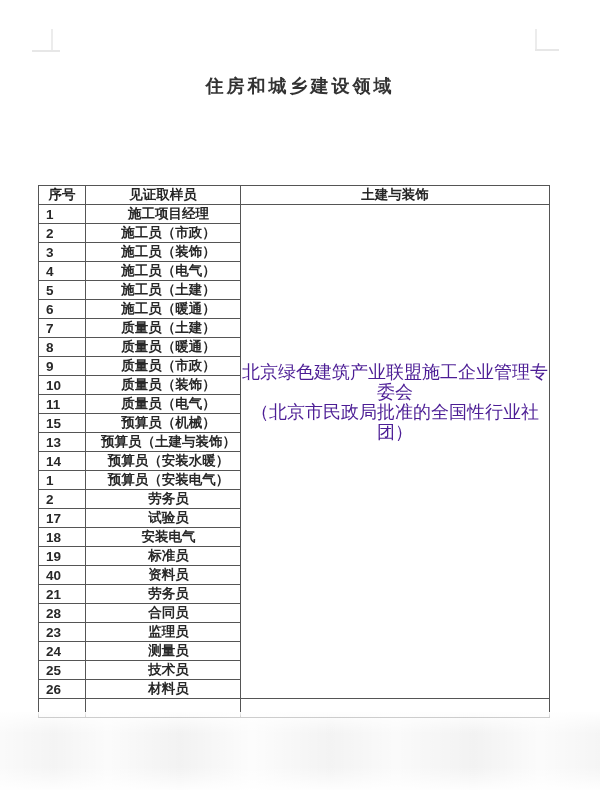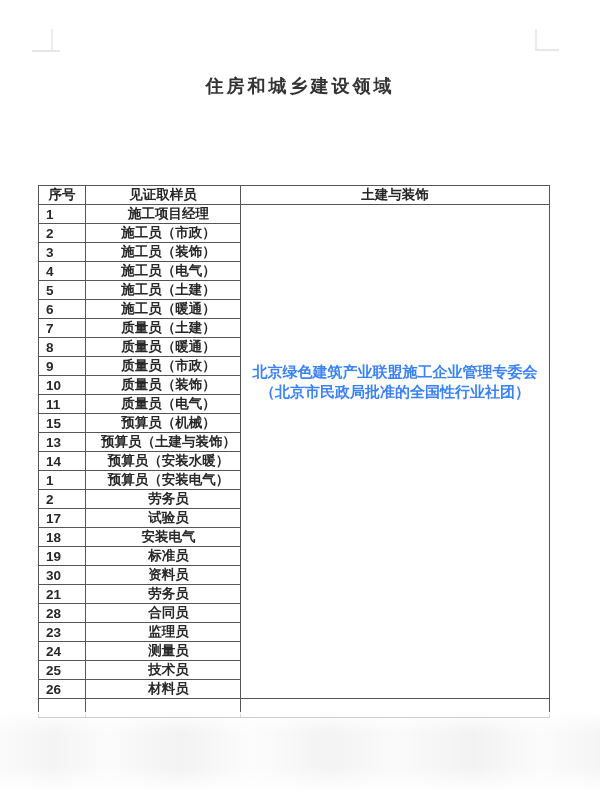--- a/index.html
+++ b/index.html
@@ -84,23 +84,23 @@
   .pos-table td.c-no   { padding-left: 7px;  text-align: left; }
   .pos-table td.c-name { padding-left: 11px; text-align: center; }
   .pos-table td.c-issuer {
     vertical-align: top;
     text-align: center;
     padding-top: 157px;
     white-space: normal;
   }
   .issuer-line {
     line-height: 20px;
-    font-size: 15px;
-    font-weight: 700;
-    color: #3b82f6;
+    font-size: 18px;
+    font-weight: 400;
+    color: #4c1d95;
   }
 
   
   .scan-noise {
     position: absolute;
     left: 0;
     top: 712px;
     width: 600px;
     height: 78px;
     background:
@@ -211,21 +211,21 @@
         </tr>
         <tr>
           <td class="c-no">18</td>
           <td class="c-name">安装电气</td>
         </tr>
         <tr>
           <td class="c-no">19</td>
           <td class="c-name">标准员</td>
         </tr>
         <tr>
-          <td class="c-no">30</td>
+          <td class="c-no">40</td>
           <td class="c-name">资料员</td>
         </tr>
         <tr>
           <td class="c-no">21</td>
           <td class="c-name">劳务员</td>
         </tr>
         <tr>
           <td class="c-no">28</td>
           <td class="c-name">合同员</td>
         </tr>

